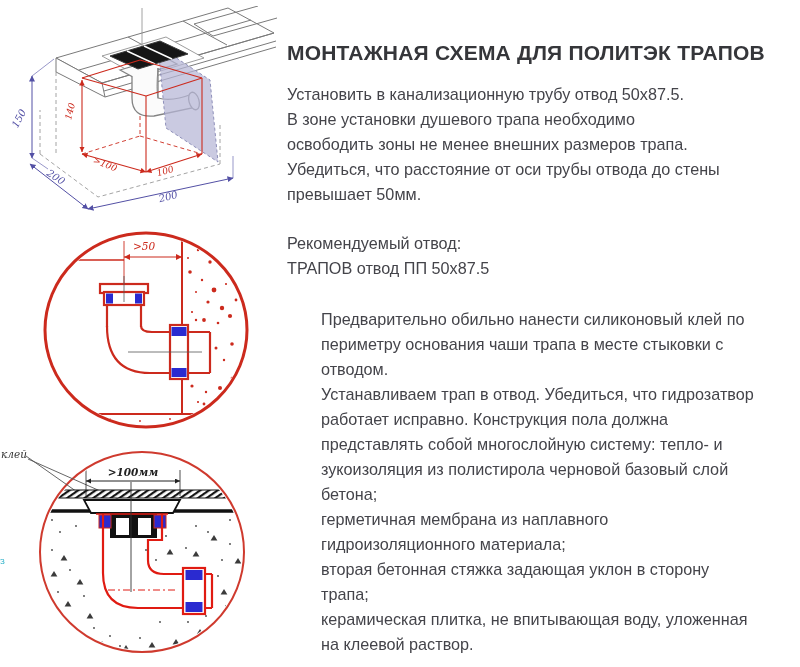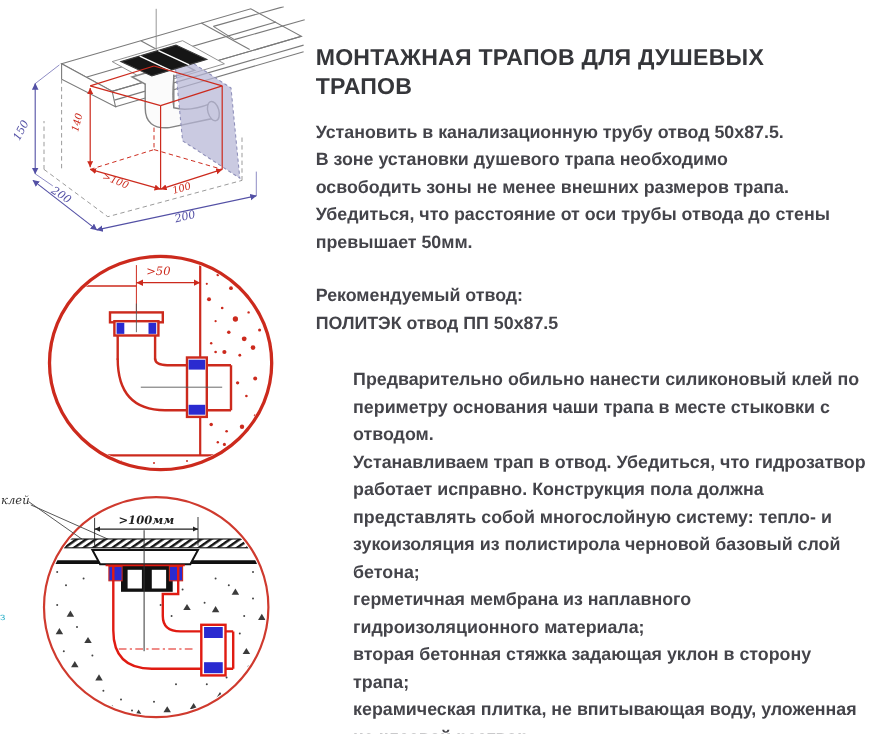--- a/index.html
+++ b/index.html
@@ -3,21 +3,21 @@
 <meta charset="utf-8">
 <style>
   html,body{margin:0;padding:0;background:#fff;}
   #page{position:relative;width:800px;height:667px;background:#ffffff;overflow:hidden;
         font-family:"Liberation Sans","DejaVu Sans",sans-serif;}
   
   #text-col{position:absolute;left:287px;top:40px;width:500px;}
   #doc-title{font-size:21px;line-height:26px;font-weight:700;color:#35363a;
              letter-spacing:.2px;margin:0 0 16px 0;}
   .para{font-size:16.2px;line-height:25px;color:#44444a;margin:0 0 24px 0;
-        white-space:pre-line;font-weight:bold;}
+        white-space:pre-line;}
   #para-3{margin-bottom:0;margin-left:34px;}
   #para-2{margin-bottom:26px;}
   
   .draw{position:absolute;}
   svg text{font-family:"DejaVu Serif","Liberation Serif",serif;}
   .dimtxt-b{fill:#5350a5;font-style:italic;font-size:10px;}
   .dimtxt-r{fill:#cc2a1d;font-style:italic;font-size:9px;}
   .dimtxt-k{fill:#222;font-style:italic;font-size:10.5px;font-weight:bold;}
   .glue-txt{fill:#333;font-style:italic;font-size:10.5px;}
   .cut-txt{fill:#2ab0c8;font-size:9px;}
@@ -289,28 +289,28 @@
           <circle cx="196" cy="86" r="0.9"></circle>
             <circle cx="222" cy="120" r="0.9"></circle>
           <circle cx="52" cy="80" r="0.9"></circle>
             <circle cx="230" cy="80" r="0.9"></circle>
         </g>
       </g>
     </g>
   </svg>
 
   <div id="text-col">
-    <h1 id="doc-title">МОНТАЖНАЯ ТРАПОВ ДЛЯ ДУШЕВЫХ ТРАПОВ</h1>
+    <h1 id="doc-title">МОНТАЖНАЯ СХЕМА ДЛЯ ПОЛИТЭК ТРАПОВ</h1>
     <p class="para" id="para-1">Установить в канализационную трубу отвод 50х87.5.
 В зоне установки душевого трапа необходимо
 освободить зоны не менее внешних размеров трапа.
 Убедиться, что расстояние от оси трубы отвода до стены
 превышает 50мм.</p>
     <p class="para" id="para-2">Рекомендуемый отвод:
-ПОЛИТЭК отвод ПП 50х87.5</p>
+ТРАПОВ отвод ПП 50х87.5</p>
     <p class="para" id="para-3">Предварительно обильно нанести силиконовый клей по
 периметру основания чаши трапа в месте стыковки с
 отводом.
 Устанавливаем трап в отвод. Убедиться, что гидрозатвор
 работает исправно. Конструкция пола должна
 представлять собой многослойную систему: тепло- и
 зукоизоляция из полистирола черновой базовый слой
 бетона;
 герметичная мембрана из наплавного
 гидроизоляционного материала;

